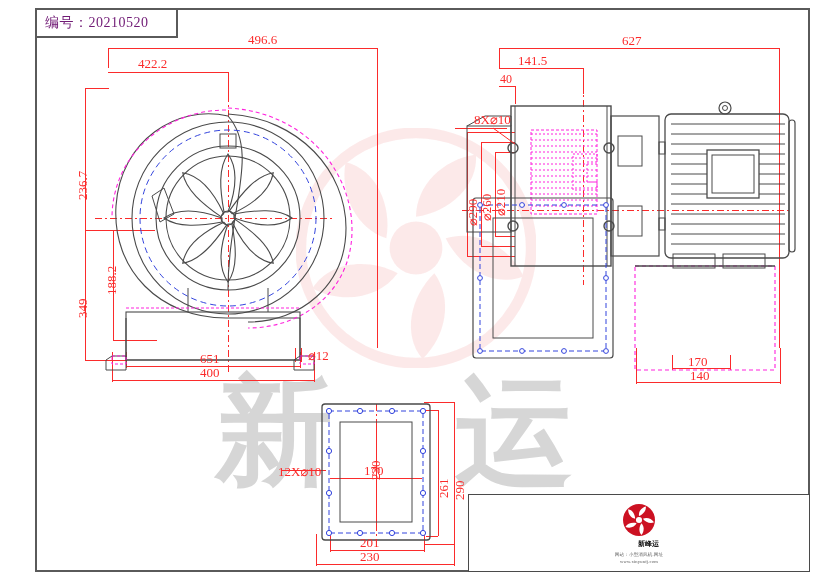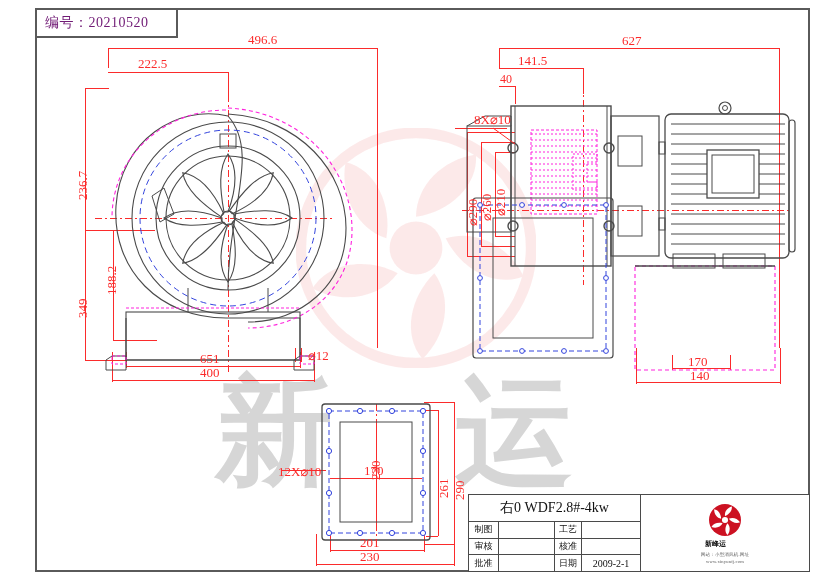--- a/index.html
+++ b/index.html
@@ -60,21 +60,21 @@
   .tb-c.lab2{width:27px;}
   .tb-c.val2{flex:1;border-right:none;font-size:10px;}
   .tb-right{flex:1;display:flex;flex-direction:column;align-items:center;
             justify-content:center;padding-top:2px;}
   .brand-row{display:flex;align-items:center;gap:8px;}
   .brand-mark{position:relative;width:40px;height:46px;}
   .brand-name{font-size:26px;color:#111;font-weight:bold;letter-spacing:1px;
               font-family:"DejaVu Sans",sans-serif;}
   .brand-sub{font-size:4.5px;color:#555;text-align:center;line-height:1.5;
              margin-top:3px;letter-spacing:.2px;}
-  .logo-cn{position:absolute;left:0;bottom:0;width:40px;text-align:left;
+  .logo-cn{position:absolute;left:0;bottom:0;width:40px;text-align:right;
            font-size:7px;color:#111;font-weight:bold;}
 </style>
 </head>
 <body>
 
 <div id="stage">
 
   <svg class="wm-fan" viewBox="0 0 200 200">
     <g fill="#f6b9b9">
       <circle cx="100" cy="100" r="96" fill="none" stroke="#f6b9b9" stroke-width="9"></circle>
@@ -145,21 +145,21 @@
   <div class="d ctr" style="left:95px;top:218px;width:240px;"></div>
   <div class="d ctrv" style="left:228px;top:95px;height:280px;"></div>
 
   <div class="d red hline" style="left:108px;top:48px;width:270px;"></div>
   <div class="d red vline" style="left:108px;top:48px;height:20px;"></div>
   <div class="d red vline" style="left:377px;top:48px;height:300px;"></div>
   <div class="dim" style="left:216px;top:33px;margin-left:32px;">496.6</div>
 
   <div class="d red hline" style="left:108px;top:72px;width:121px;"></div>
   <div class="d red vline" style="left:228px;top:72px;height:26px;"></div>
-  <div class="dim" style="left:138px;top:57px;">222.5</div>
+  <div class="dim" style="left:138px;top:57px;">422.2</div>
 
   <div class="d red vline" style="left:85px;top:88px;height:142px;"></div>
   <div class="d red hline" style="left:85px;top:88px;width:24px;"></div>
   <div class="d red hline" style="left:85px;top:230px;width:70px;"></div>
   <div class="dim v" style="left:76px;top:200px;">236.7</div>
 
   <div class="d red vline" style="left:113px;top:230px;height:110px;"></div>
   <div class="d red hline" style="left:113px;top:340px;width:44px;"></div>
   <div class="dim v" style="left:105px;top:295px;">188.2</div>
 
@@ -339,47 +339,20 @@
   <div class="d red vline" style="left:330px;top:534px;height:18px;"></div>
   <div class="d red vline" style="left:424px;top:534px;height:18px;"></div>
   <div class="dim" style="left:360px;top:536px;">201</div>
 
   <div class="d red hline" style="left:316px;top:564px;width:138px;"></div>
   <div class="d red vline" style="left:316px;top:534px;height:32px;"></div>
   <div class="d red vline" style="left:454px;top:534px;height:32px;"></div>
   <div class="dim" style="left:360px;top:550px;">230</div>
 
   <div class="tb">
-    <div class="tb-left">
-      <div class="tb-title">右0  WDF2.8#-4kw</div>
-      <div class="tb-grid">
-
-        <div class="tb-row">
-          <div class="tb-c lab">制图</div>
-          <div class="tb-c val"></div>
-          <div class="tb-c lab2">工艺</div>
-          <div class="tb-c val2"></div>
-        </div>
-
-        <div class="tb-row">
-          <div class="tb-c lab">审核</div>
-          <div class="tb-c val"></div>
-          <div class="tb-c lab2">核准</div>
-          <div class="tb-c val2"></div>
-        </div>
-
-        <div class="tb-row">
-          <div class="tb-c lab">批准</div>
-          <div class="tb-c val"></div>
-          <div class="tb-c lab2">日期</div>
-          <div class="tb-c val2">2009-2-1</div>
-        </div>
-
-      </div>
-    </div>
 
     <div class="tb-right">
       <div class="brand-row">
         <div class="brand-mark">
           <svg width="40" height="34" viewBox="0 0 100 100">
             <circle cx="50" cy="50" r="47" fill="#cc1122"></circle>
             <g fill="#ffffff">
               <circle cx="50" cy="50" r="9"></circle>
               <g id="lb">
                   <path d="M50 38 C62 34 72 22 70 10 C56 14 48 26 50 38 Z"></path>

